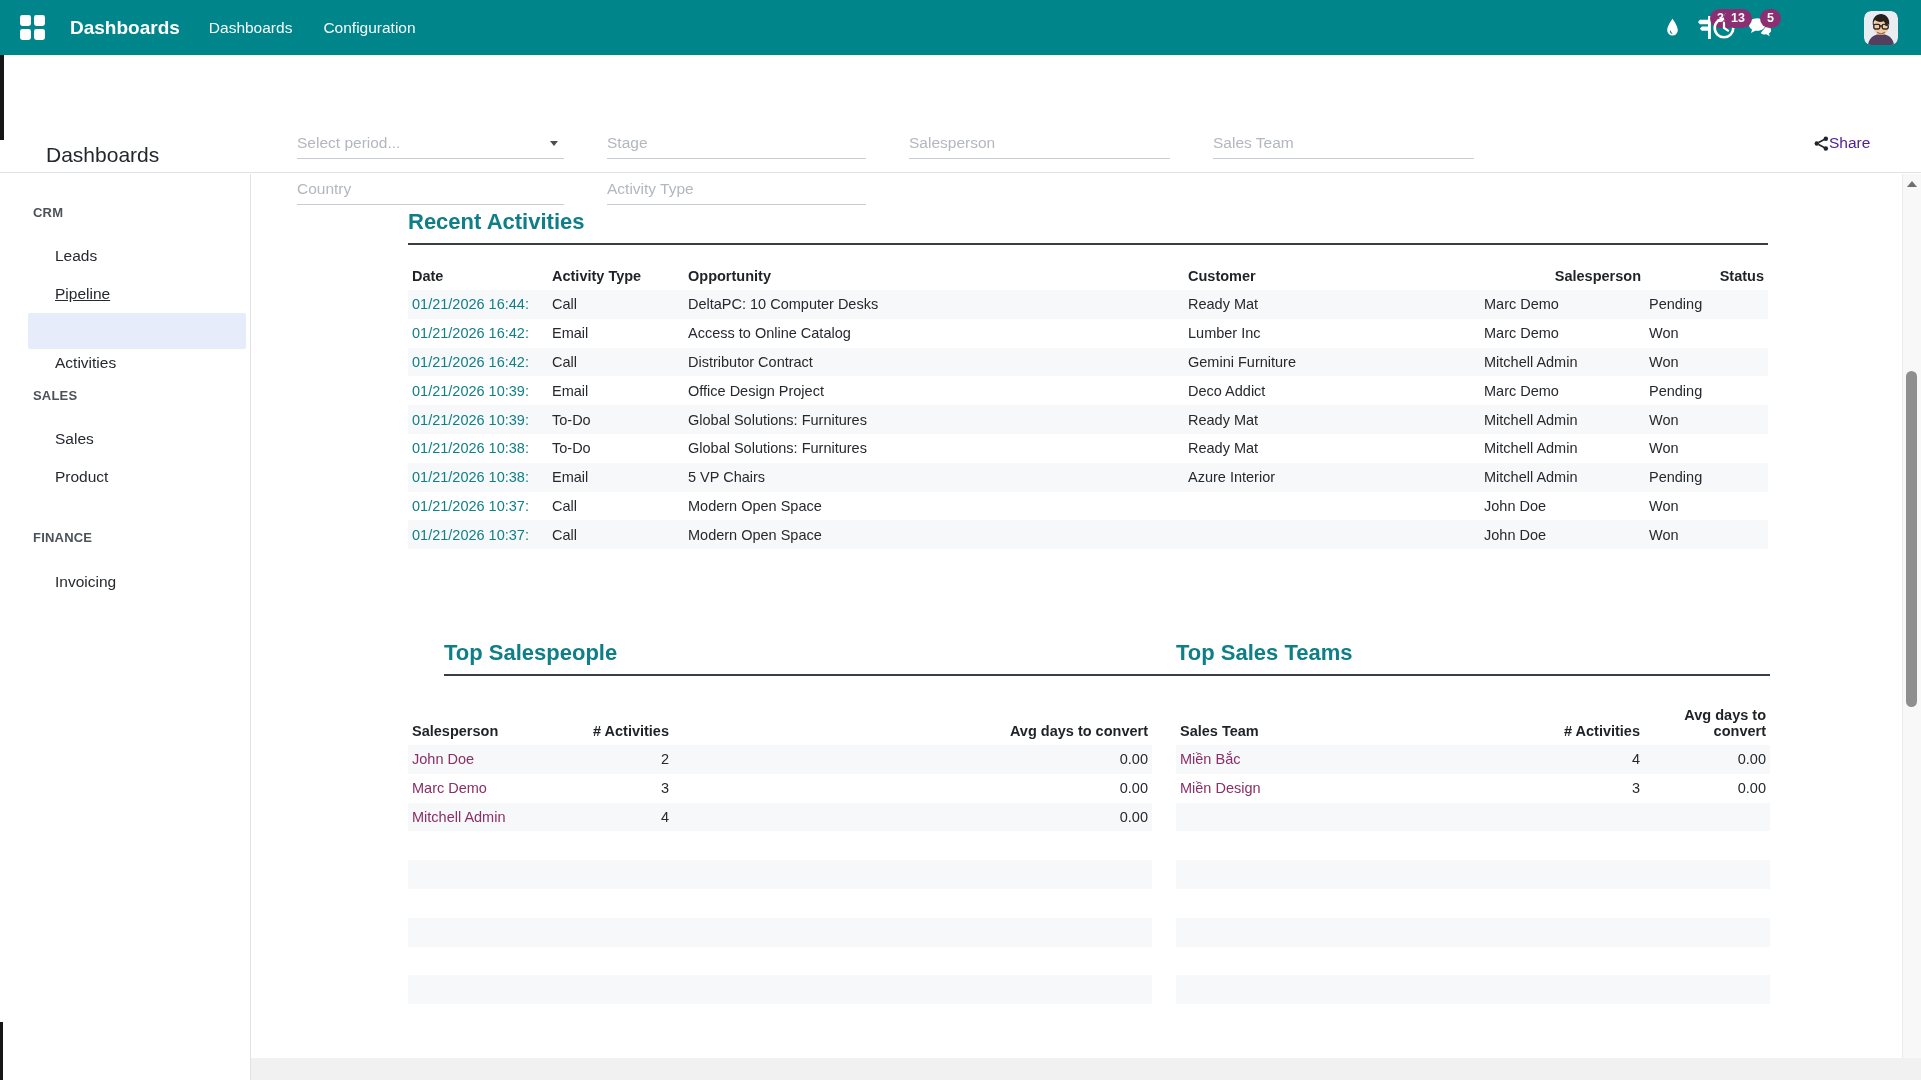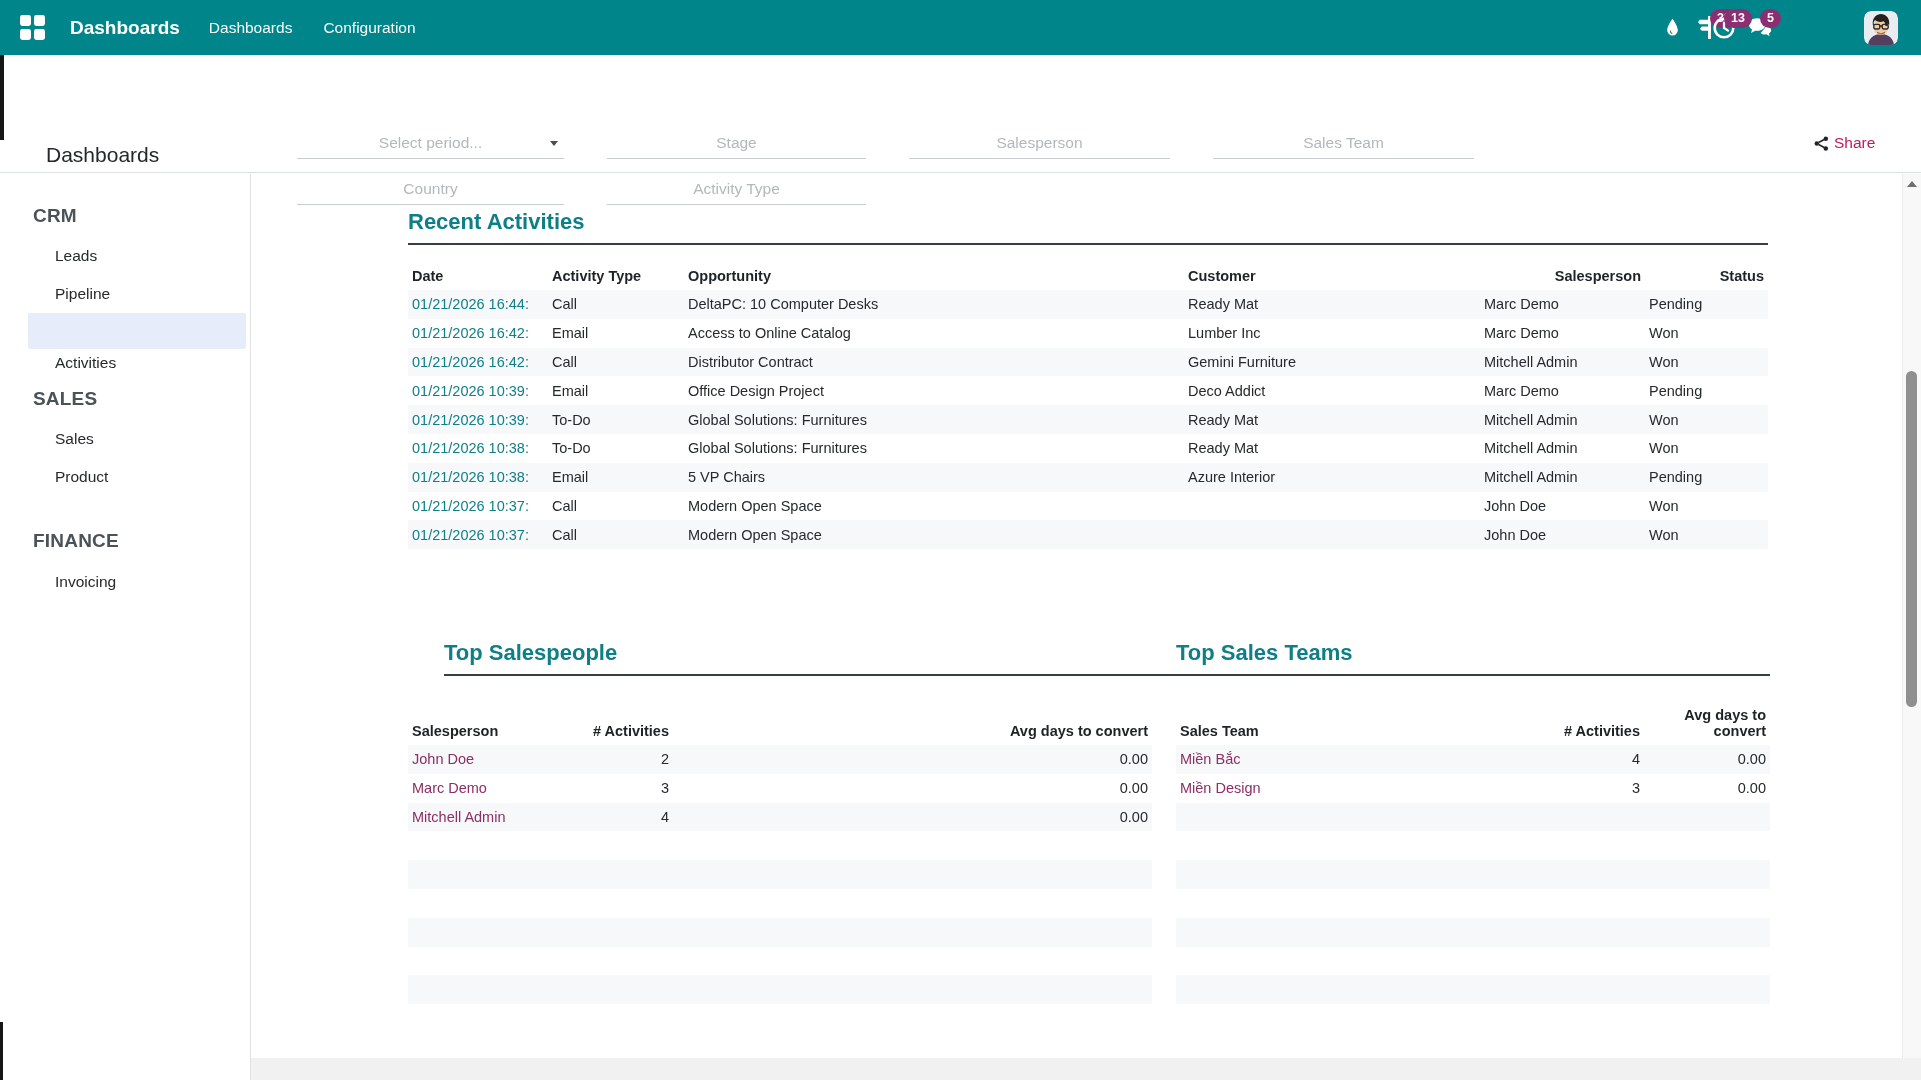--- a/index.html
+++ b/index.html
@@ -21,41 +21,41 @@
   .st-avatar  { left:1864px; }
   .badge { position:absolute; top:9px; left:13px; background:#8C2F72; color:#fff; font-size:12.5px; font-weight:700;
            border-radius:12px; padding:2px 7px; line-height:15px; }
   .avatar-box { width:34px; height:34px; border-radius:7px; overflow:hidden; }
 
   
   .control-panel { position:absolute; top:55px; left:0; width:1921px; height:118px; background:#fff; border-bottom:1px solid #dee2e6; }
   .cp-title { position:absolute; left:46px; top:88px; font-size:21px; color:#24282D; }
   .filter-field { position:absolute; height:31px; border-bottom:1px solid #c9ccd0; }
   .filter-field input { width:100%; height:100%; border:none; outline:none; background:transparent; font-size:15.5px;
-                        font-family:inherit; color:#555;text-align:center; }
+                        font-family:inherit; color:#555; }
   .filter-field input::placeholder { color:#b3b7be; opacity:1; }
   .ff-period     { left:297px;  top:73px;  width:267px; }
   .ff-stage      { left:607px;  top:73px;  width:259px; }
   .ff-salesperson{ left:909px;  top:73px;  width:261px; }
   .ff-salesteam  { left:1213px; top:73px;  width:261px; }
   .ff-country    { left:297px;  top:119px; width:267px; }
   .ff-activity   { left:607px;  top:119px; width:259px; }
   .caret { position:absolute; right:6px; top:13px; width:0; height:0;
            border-left:4.5px solid transparent; border-right:4.5px solid transparent; border-top:5.5px solid #4a4f55; }
-  .share-btn { position:absolute; left:1814px; top:79px; display:flex; align-items:center; gap:5px; cursor:pointer;
-               font-size:15.5px; color:#be185d; font-weight:500; }
+  .share-btn { position:absolute; left:1814px; top:79px; display:flex; align-items:center; cursor:pointer;
+               font-size:15.5px; color:#4c1d95; font-weight:500; }
 
   
   .sidebar { position:absolute; top:174px; left:0; width:251px; height:906px; background:#fff; border-right:1px solid #dee2e6; }
-  .sb-section { position:absolute; left:33px; font-size:19px; font-weight:700; color:#4B5258; letter-spacing:.2px; }
+  .sb-section { position:absolute; left:33px; font-size:13px; font-weight:700; color:#4B5258; letter-spacing:.2px; }
   .sb-item { position:absolute; left:55px; font-size:15.5px; color:#26292E; cursor:pointer; }
   .sb-active-bg { position:absolute; left:28px; top:139px; width:218px; height:36px; background:#E7ECFB; border-radius:2px; }
   .sb-crm       { top:31px; }
   .sb-leads     { top:73px; }
-  .sb-pipeline  { top:111px; }
+  .sb-pipeline  { top:111px;text-decoration:underline; }
   .sb-activities{ top:149px;margin-top:31px; }
   .sb-sales-h   { top:214px; }
   .sb-sales     { top:256px; }
   .sb-product   { top:294px; }
   .sb-finance-h { top:356px; }
   .sb-invoicing { top:399px; }
 
   
   .sec-title { position:absolute; font-size:22px; line-height:26px; font-weight:700; color:#0E7E87;
                border-bottom:2px solid #383E45; padding-bottom:8px; }

